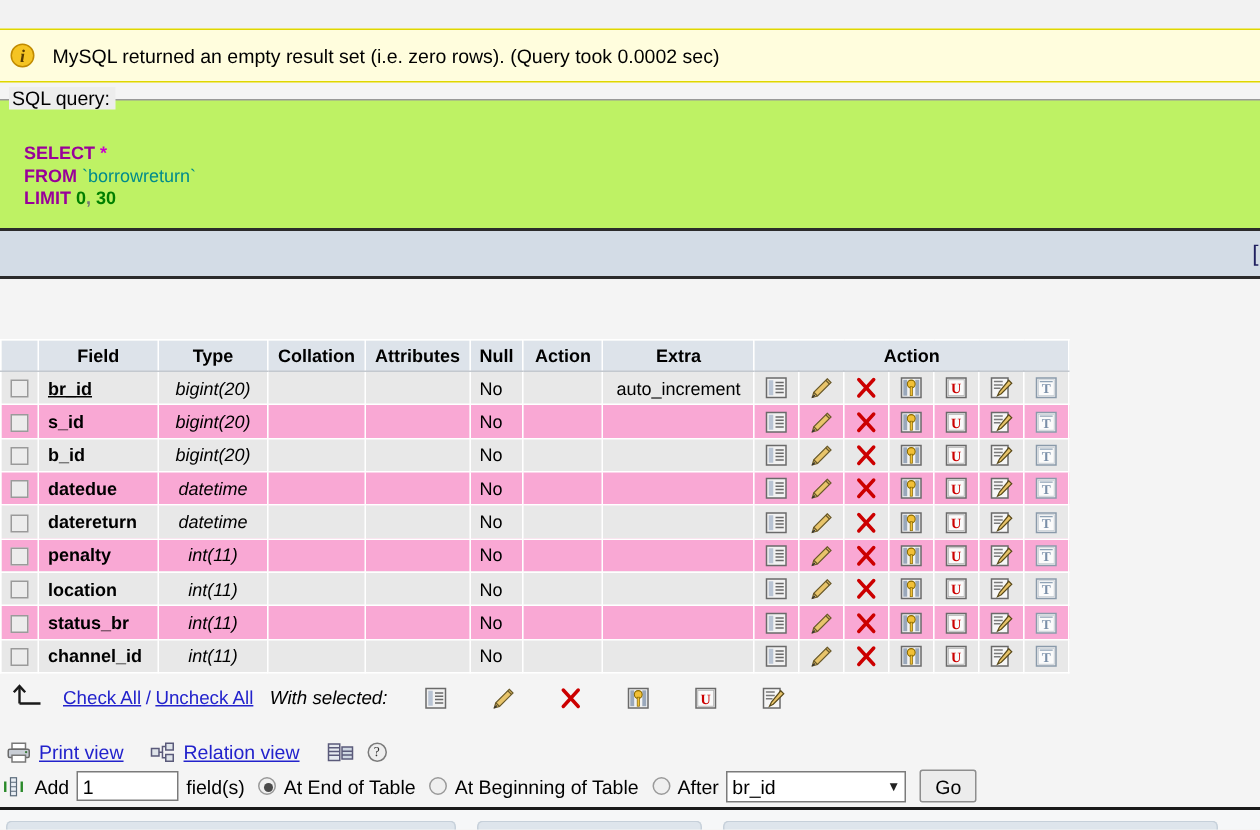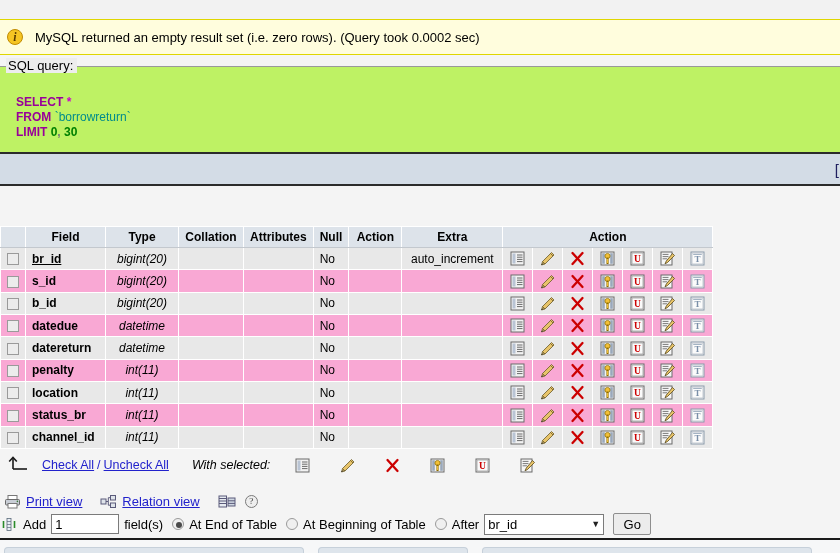--- a/index.html
+++ b/index.html
@@ -139,21 +139,21 @@
 
   
   .withsel {
     position: absolute; left: 0; top: 453px; width: 840px; height: 24px;
     display: flex; align-items: center;
     font-size: 12.5px;
   }
   .arrow-up { margin-left: 6px; margin-right: 12px; }
   .lnk { color: #2222cc; text-decoration: underline; cursor: pointer; }
   .withsel .sep { color: #2222cc; margin: 0 3px; }
-  .withsel .ws-label { font-style: italic; margin-left: 23px; margin-right: 10px; }
+  .withsel .ws-label { font-style: italic; margin-left: 11px; margin-right: 10px; }
   .withsel .icn { margin: 0 14px; }
 
   
   .viewsrow {
     position: absolute; left: 0; top: 490px; width: 840px; height: 22px;
     display: flex; align-items: center;
     font-size: 13px;
     text-align: right;
   }
   .viewsrow .icn { margin-right: 5px; }

